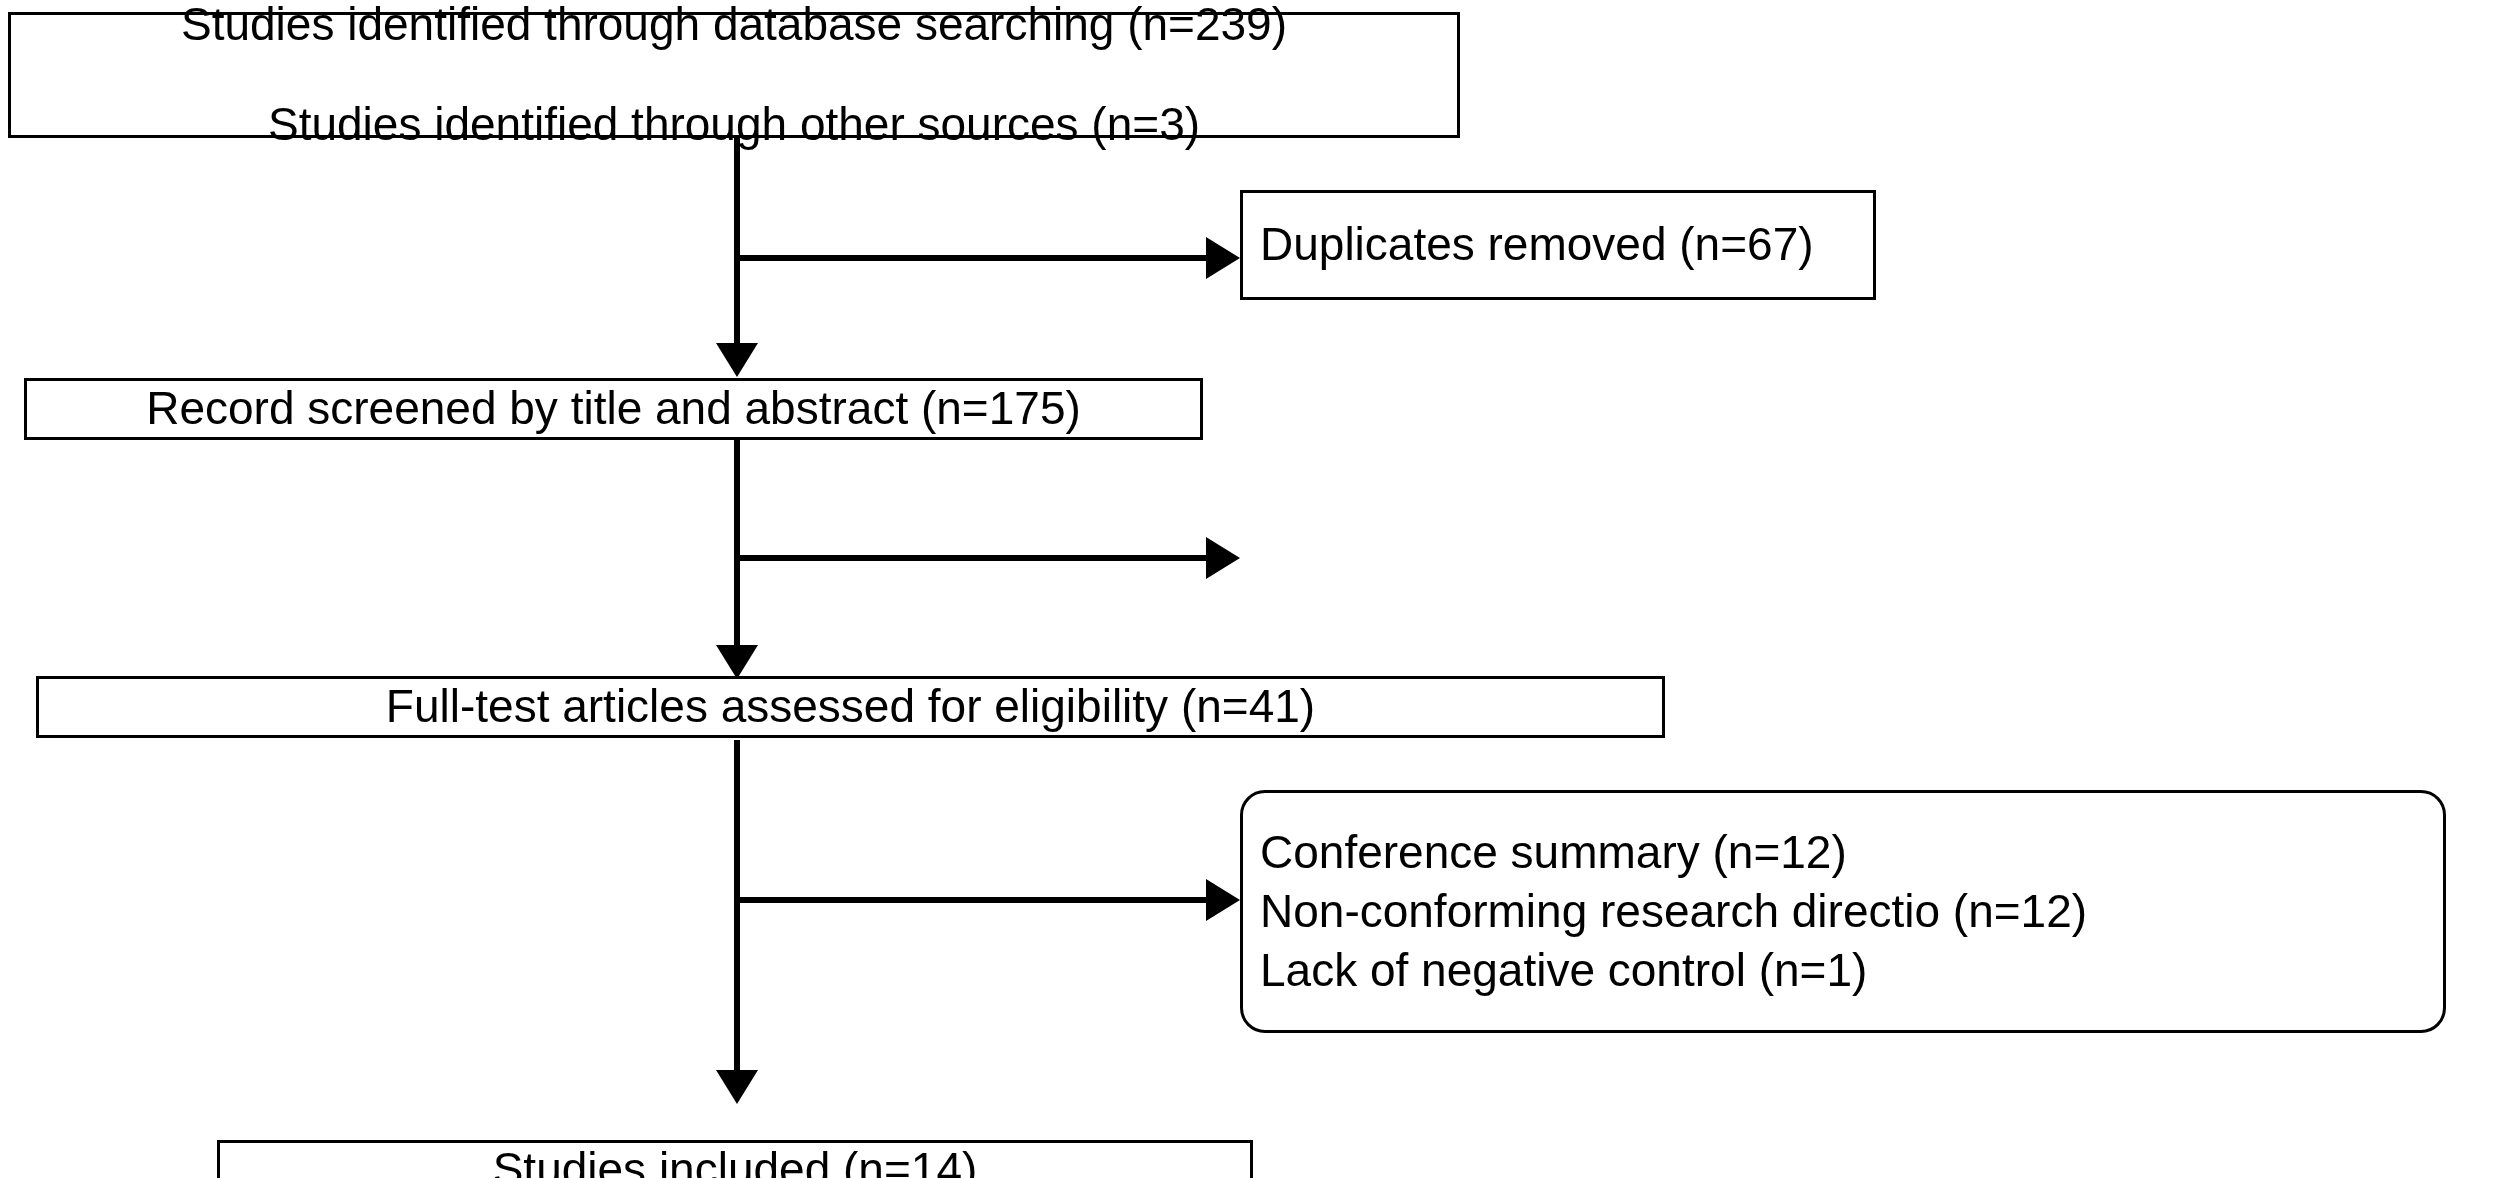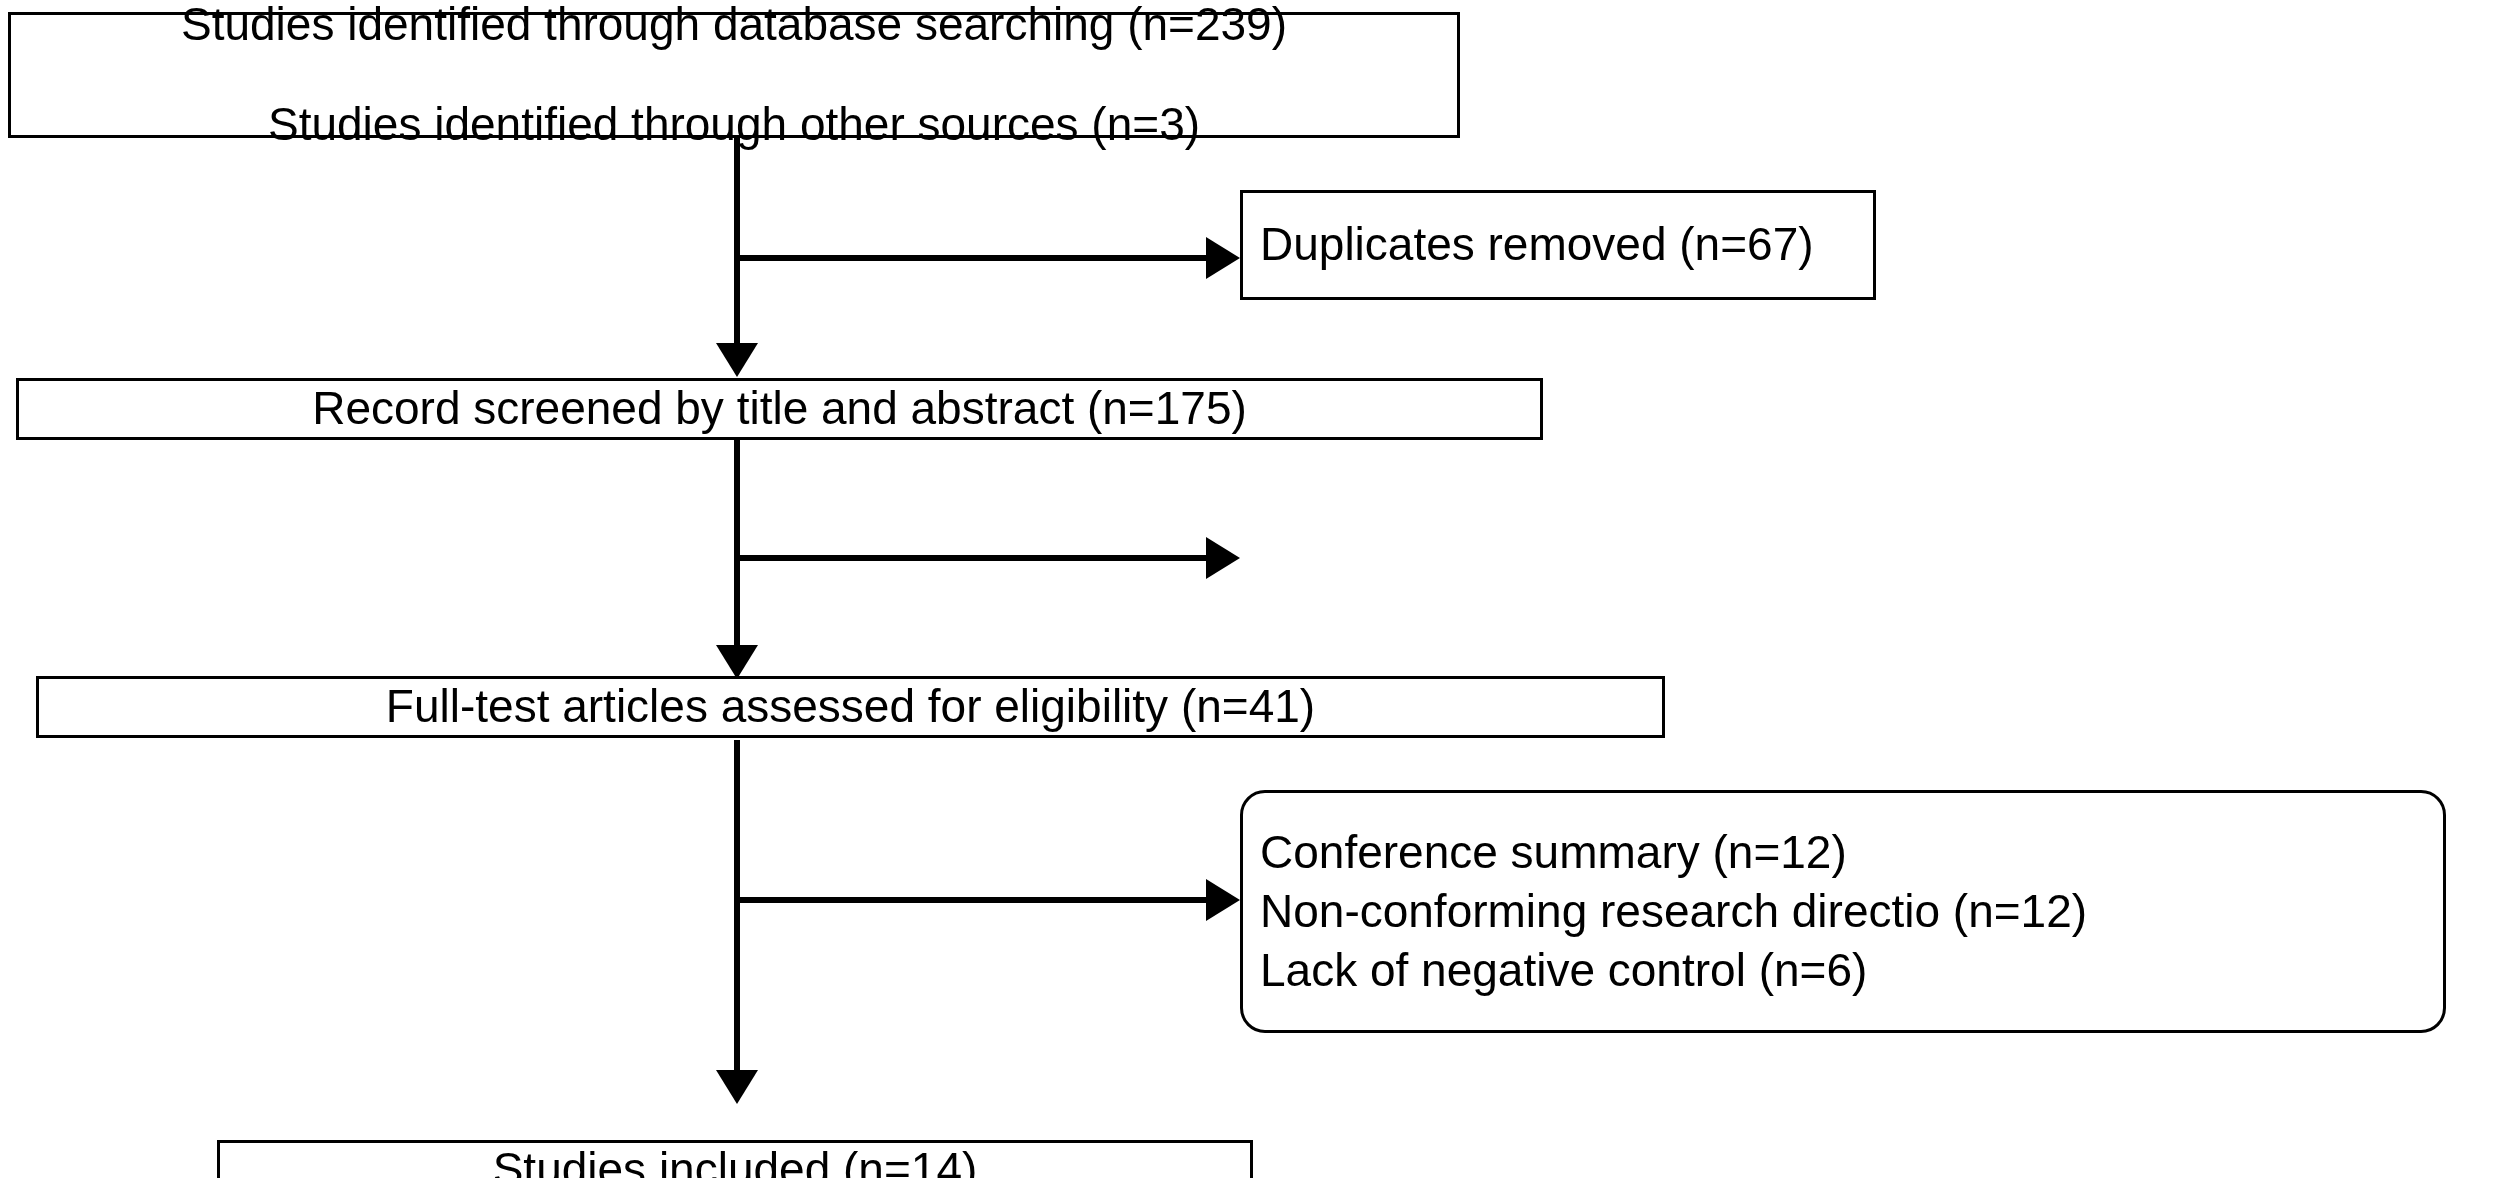--- a/index.html
+++ b/index.html
@@ -98,32 +98,32 @@
 
   <div class="flow-box center" style="left:8px; top:12px; width:1452px; height:126px;">
     <span class="line">Studies identified through database searching (n=239)</span>
     <span class="line">Studies identified through other sources (n=3)</span>
   </div>
 
   <div class="flow-box left" style="left:1240px; top:190px; width:636px; height:110px;">
     <span class="line">Duplicates removed (n=67)</span>
   </div>
 
-  <div class="flow-box center" style="left:16px; top:378px; width:1527px; height:62px;">
+  <div class="flow-box center" style="left:24px; top:378px; width:1179px; height:62px;">
     <span class="line">Record screened by title and abstract (n=175)</span>
   </div>
 
 
   <div class="flow-box center" style="left:8px; top:676px; width:1629px; height:62px;margin-left:28px;">
     <span class="line">Full-test articles assessed for eligibility (n=41)</span>
   </div>
 
   <div class="flow-box left" style="left:1240px; top:790px; width:1206px; height:243px; line-height:1.28;border-radius:25px;">
     <span class="line">Conference  summary (n=12)</span>
     <span class="line">Non-conforming research directio (n=12)</span>
-    <span class="line">Lack of negative control (n=6)</span>
+    <span class="line">Lack of negative control (n=1)</span>
   </div>
 
   <div class="flow-box center" style="left:217px; top:1105px; width:1036px; height:60px;margin-top:35px;">
     <span class="line">Studies included (n=14)</span>
   </div>
 
 </div>
 
 </body></html>

